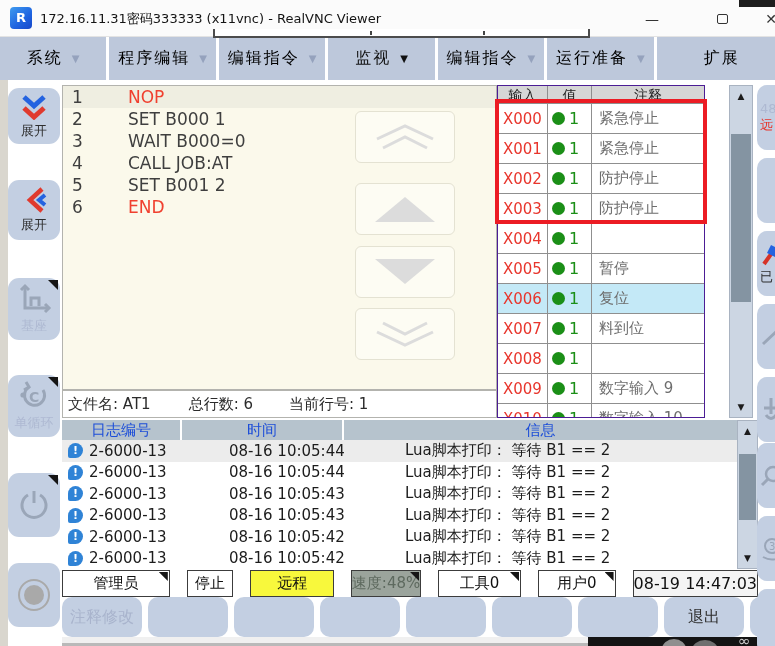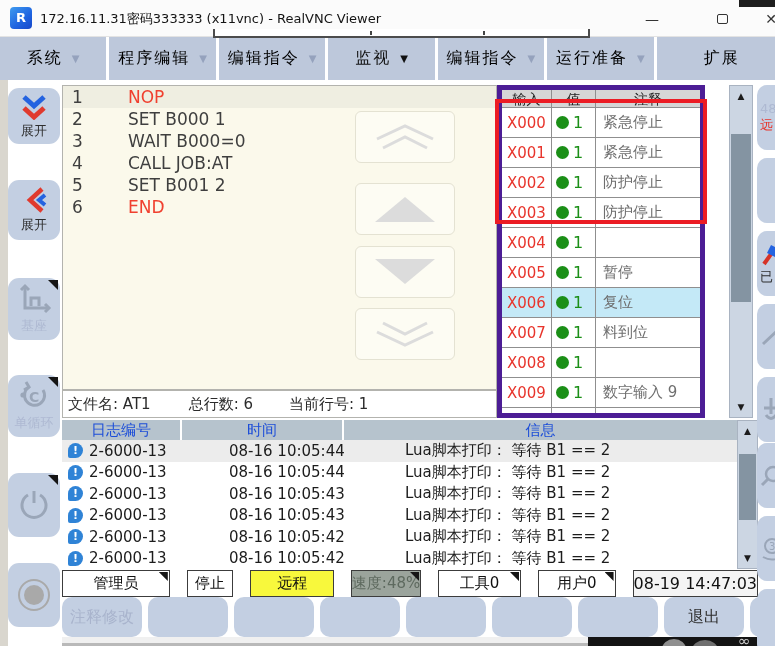--- a/index.html
+++ b/index.html
@@ -55,21 +55,21 @@
   .nav-btn{position:absolute;left:292px;width:100px;height:52px;background:#fdfcf3;
       border:1px solid #e4e2d2;border-radius:6px;display:flex;align-items:center;justify-content:center;}
   .code-status{position:absolute;left:62px;top:310px;width:435px;height:28px;background:#fff;
       border:1px solid #b3b3ae;display:flex;align-items:center;font-size:15px;color:#2b2b2b;padding-left:5px;}
   .code-status span{white-space:nowrap;}
   .code-status .cs2{margin-left:38px;}
   .code-status .cs3{margin-left:36px;}
 
   
   .io-table{position:absolute;left:497px;top:5px;width:208px;height:333px;overflow:hidden;
-      border:5px solid #4c1d95;background:#5eead4;}
+      border:1px solid #4c1d95;background:#5eead4;}
   .io-head{display:flex;height:18px;background:#d6d6d6;border-bottom:1px solid #8f8f8f;}
   .io-head div{font-size:14px;color:#1c1c1c;text-align:center;border-right:1px solid #8f8f8f;line-height:18px;}
   .io-row{display:flex;height:30px;border-bottom:1px solid #8f8f8f;background:#fff;}
   .io-row.hl{background:#c4e9f7;}
   .c-name{width:50px;flex:none;border-right:1px solid #8f8f8f;display:flex;align-items:center;
       padding-left:5px;color:#e8352c;font-size:15px;}
   .c-val{width:44px;flex:none;border-right:1px solid #8f8f8f;display:flex;align-items:center;
       padding-left:4px;color:#1b8f17;font-size:16px;gap:4px;}
   .dot{width:13px;height:13px;border-radius:50%;background:#1b8f17;flex:none;}
   .c-com{flex:1;display:flex;align-items:center;padding-left:7px;color:#6e6e6e;font-size:15px;white-space:nowrap;overflow:hidden;}

